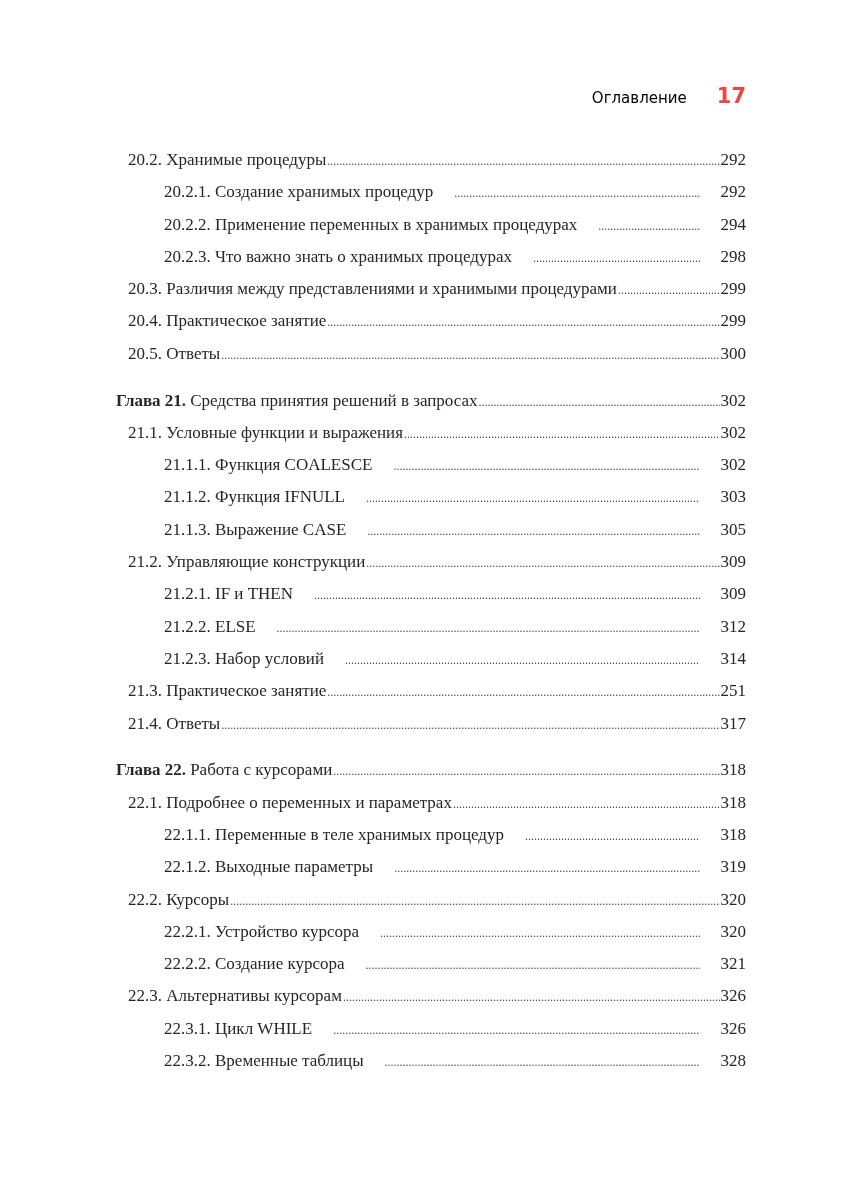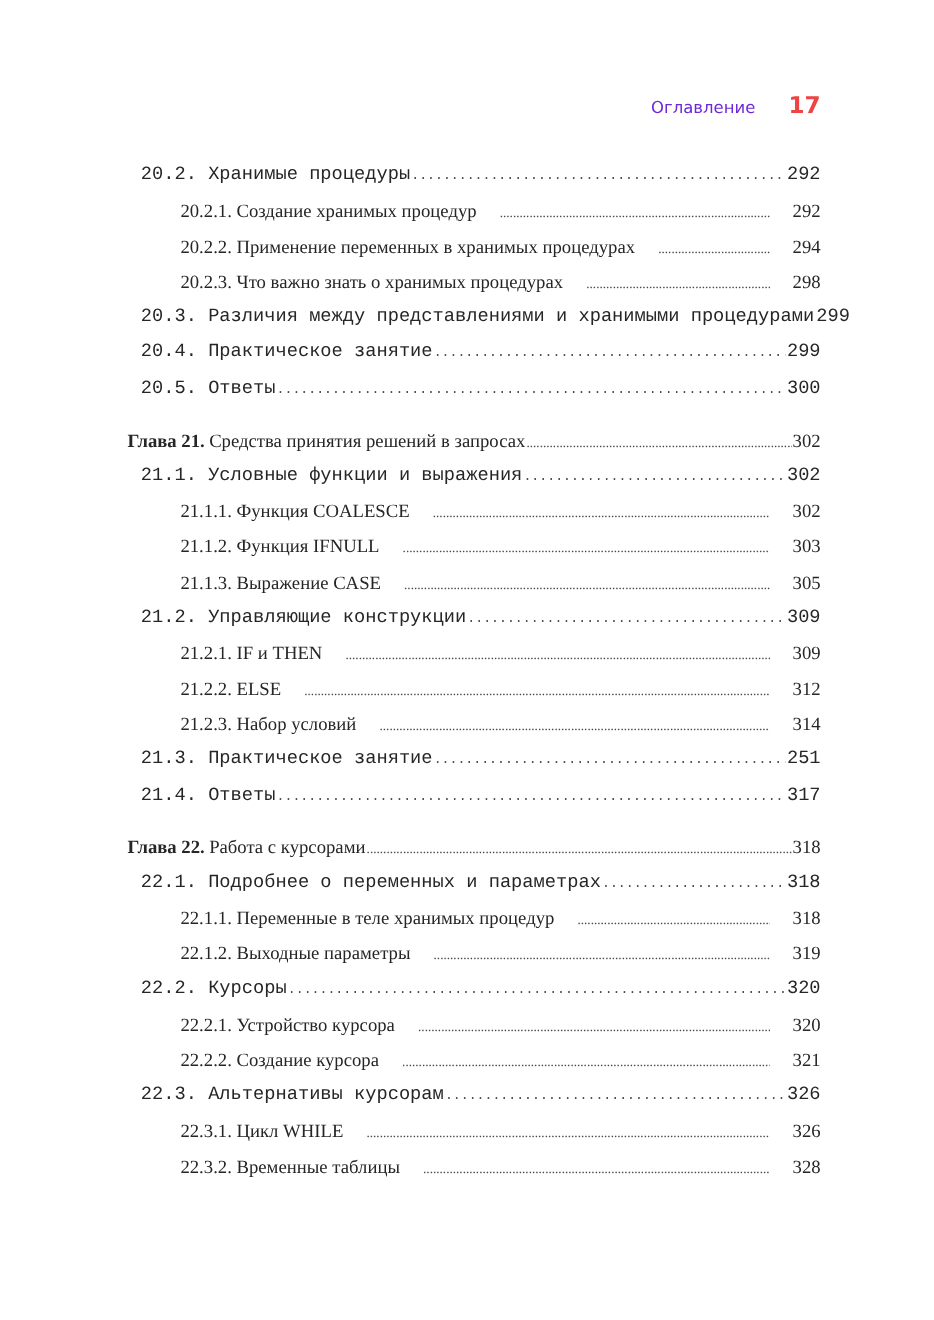--- a/index.html
+++ b/index.html
@@ -2,28 +2,28 @@
 <html><head>
 <meta charset="utf-8">
 <style>
   html, body { margin: 0; padding: 0; background: #ffffff; }
   body { width: 849px; height: 1200px; position: relative; overflow: hidden; }
   .page-header {
     position: absolute; top: 84px; right: 103px;
     display: flex; align-items: baseline; gap: 30px;
     color: #1d1d1d;
   }
-  .running-title { font-family: "DejaVu Sans", sans-serif; font-size: 15px; color: #6d28d9; }
+  .running-title { font-family: "DejaVu Sans", sans-serif; font-size: 15px; color: #000000; }
   .page-number { font-family: "DejaVu Sans", sans-serif; font-size: 21px; font-weight: bold; color: #ef4444; }
   .toc {
     position: absolute; top: 144px; left: 104px; width: 642px;
     font-family: "Liberation Serif", serif; font-size: 17px; color: #262626;
   }
   .entry { display: flex; align-items: baseline; height: 32.3px; line-height: 32.3px; }
-  .entry.l1 { padding-left: 24px; font-family: Liberation Mono, monospace; }
+  .entry.l1 { padding-left: 24px; }
   .entry.l2 { padding-left: 60px; gap: 20px; }
   .entry.l0 { padding-left: 0; margin-left: 12px; }
   .entry .title { white-space: nowrap; }
   .entry .chap-label { font-weight: bold; white-space: nowrap; margin-right: 4px; }
   .entry .leader {
     flex: 1; overflow: hidden; white-space: nowrap; margin: 0 1px;
     color: #4a4a4a; font-size: 12px; letter-spacing: 0px;
   }
   .entry .leader::after {
     content: "......................................................................................................................................................................................................................................................................";

